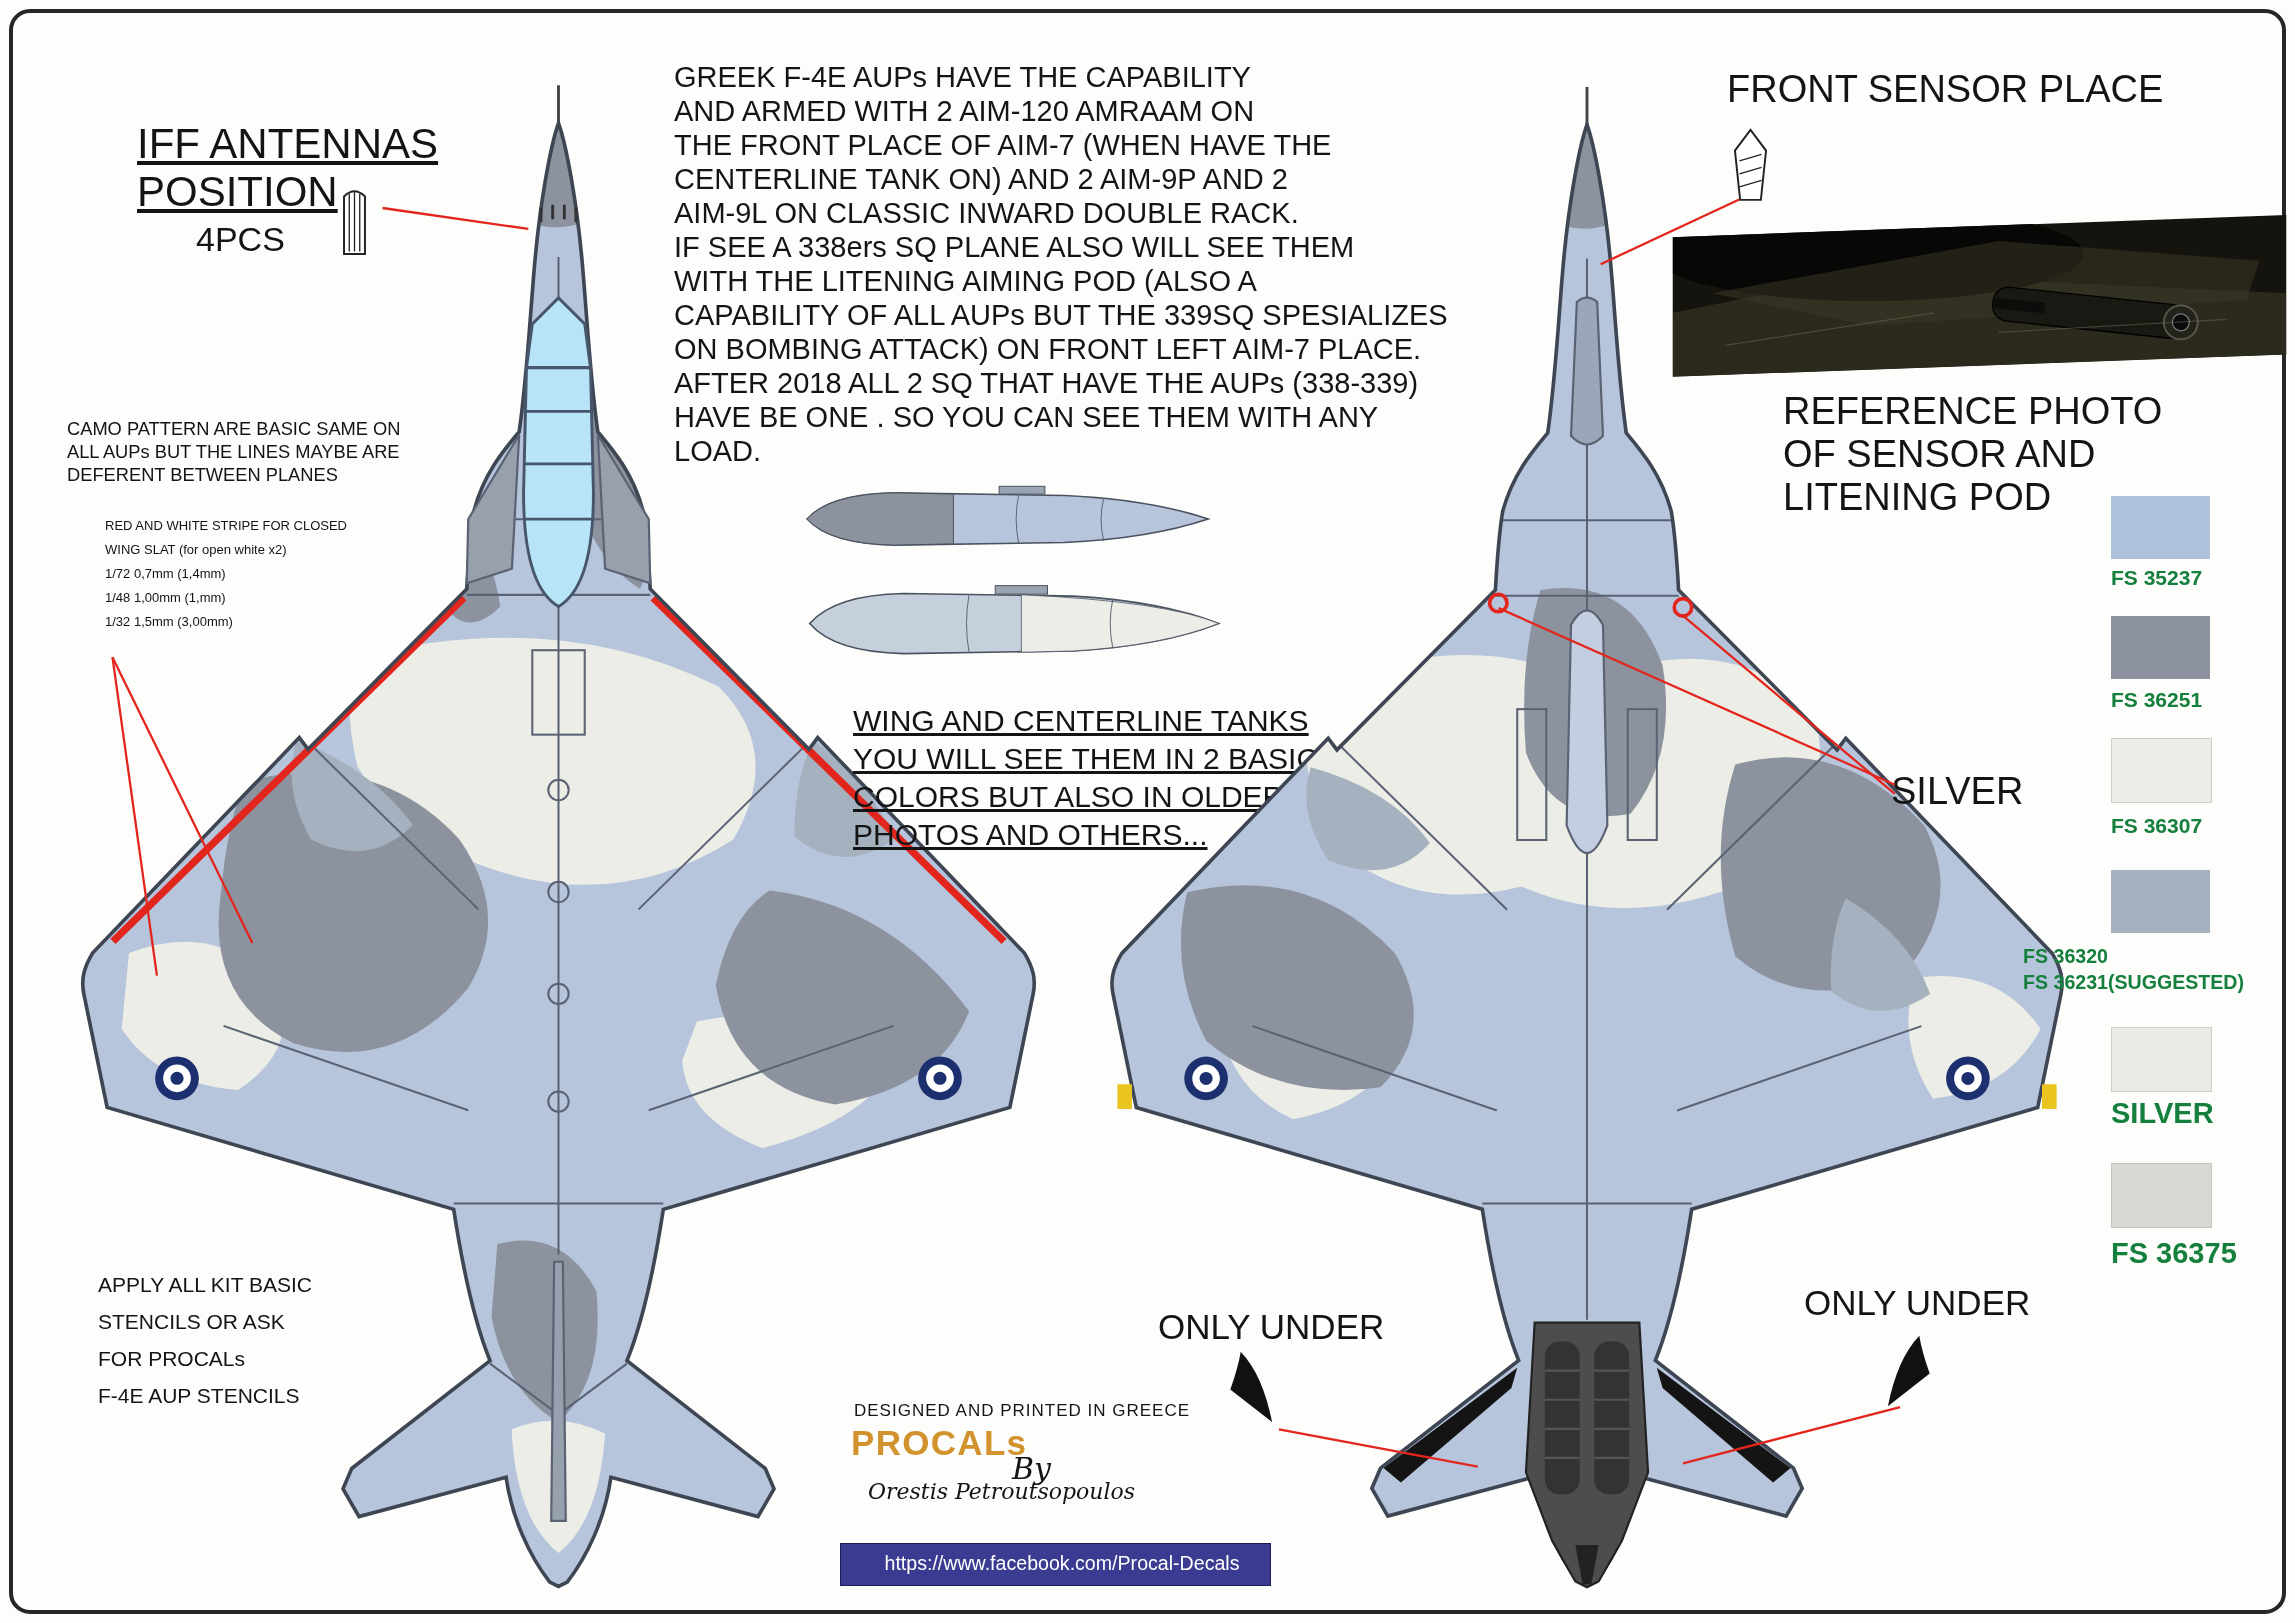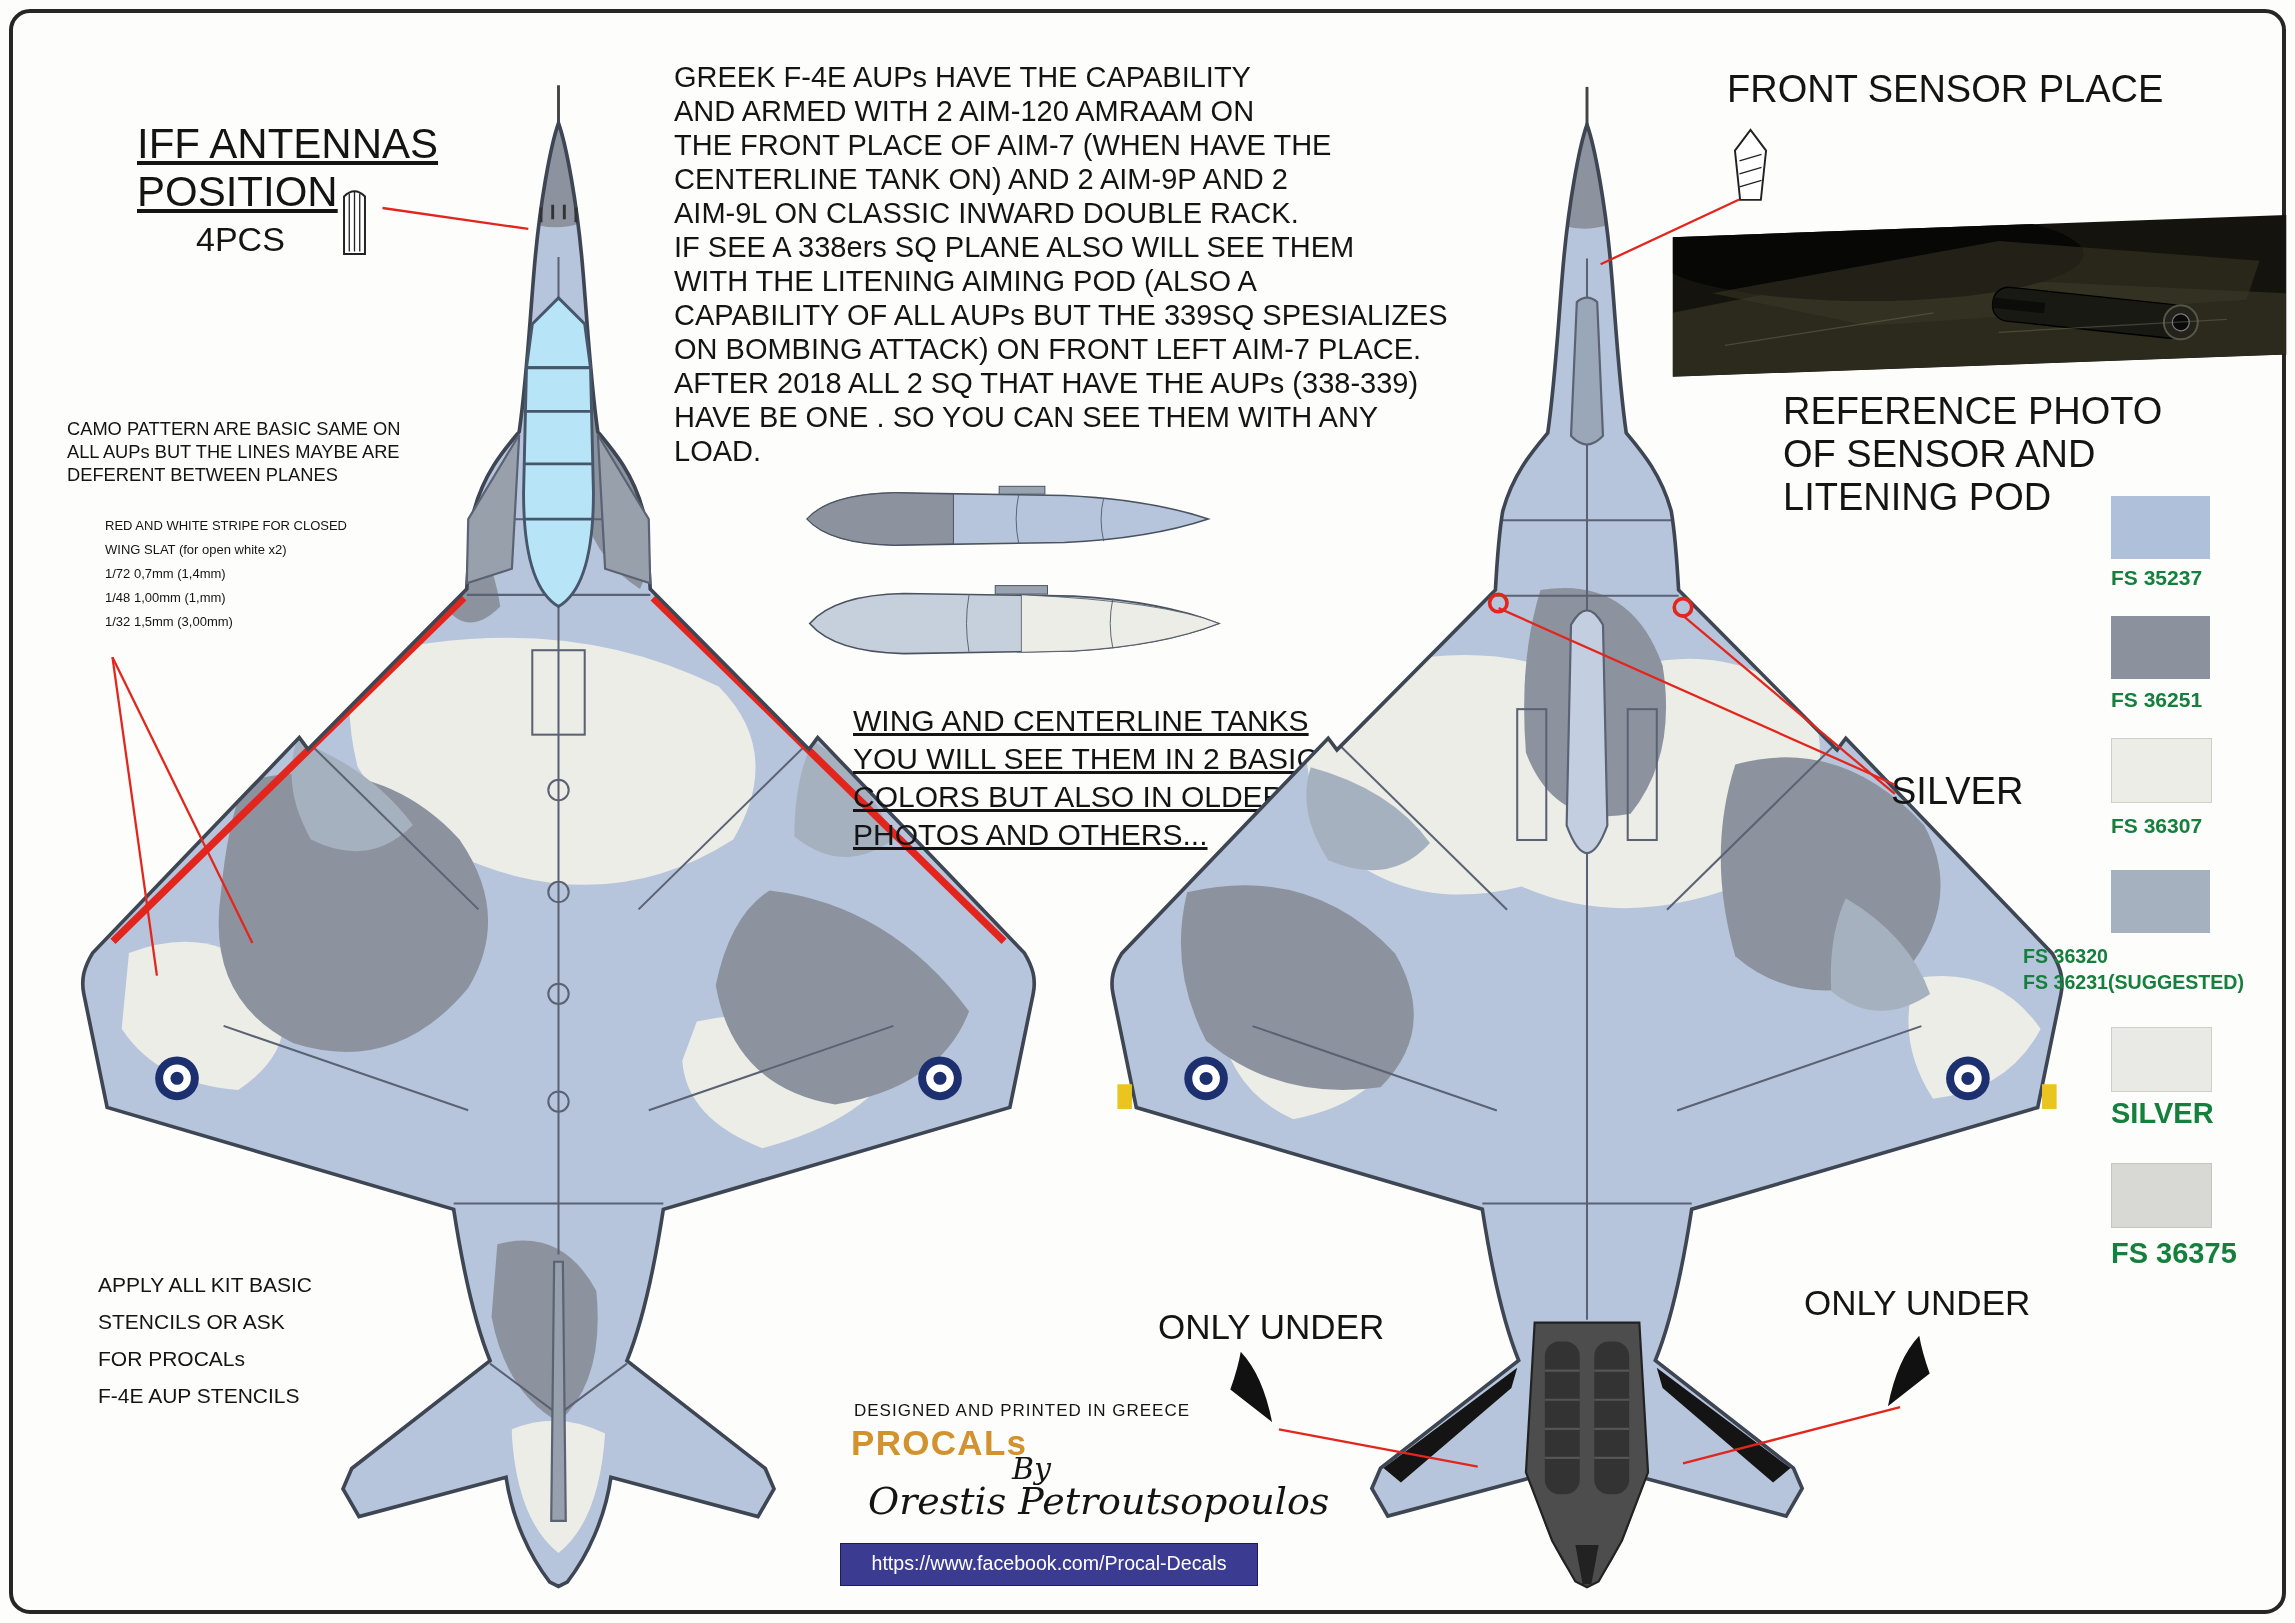--- a/index.html
+++ b/index.html
@@ -160,22 +160,22 @@
 </svg>
 
 <div class="abs pre" style="left:853px; top:702px; font-size:30px; line-height:38px;text-decoration:underline;">WING AND CENTERLINE TANKS
 YOU WILL SEE THEM IN 2 BASIC
 COLORS BUT ALSO IN OLDER
 PHOTOS AND OTHERS...</div>
 
 <div class="abs" style="left:854px; top:1401px; font-size:17px; letter-spacing:1px;">DESIGNED  AND  PRINTED  IN GREECE</div>
 <div class="abs" style="left:851px; top:1423px; font-size:35px; font-weight:bold; color:#d2932e; letter-spacing:1.3px;">PROCALs</div>
 <div class="abs" style="left:1012px; top:1451px; font-size:30px; font-family:'DejaVu Serif', serif; font-style:italic;">By</div>
-<div class="abs" style="left:868px; top:1479px; font-size:38px; font-family:'DejaVu Serif', serif; font-style:italic;">Orestis Petroutsopoulos</div>
-<div class="banner abs" style="left:840px; top:1543px; width:416px; height:41px; font-size:19.6px; line-height:39px;">https://www.facebook.com/Procal-Decals</div>
+<div class="abs" style="left:868px; top:1479px; font-size:22px; font-family:'DejaVu Serif', serif; font-style:italic;">Orestis Petroutsopoulos</div>
+<div class="banner abs" style="left:840px; top:1543px; width:416px; height:41px; font-size:19.6px; line-height:39px;padding-left:13px;">https://www.facebook.com/Procal-Decals</div>
 
 <svg class="abs" style="left:1107px; top:84px;" width="960" height="1512" viewBox="0 0 660 1040">
   <defs>
     <clipPath id="clipR">
       <path d="M330,28 C335,42 343,82 347,132 C350,168 352,205 357,240 C367,252 381,268 388,294 C391,312 392,330 393,348 L502,458 L508,450 L650,598 C656,608 658,616 656,626 L640,704 L402,774 C398,800 390,846 377,878 L472,952 L478,966 L467,985 L366,958 C362,986 350,1012 336,1030 L330,1033 L324,1030 C310,1012 298,986 294,958 L193,985 L182,966 L188,952 L283,878 C270,846 262,800 258,774 L20,704 L4,626 C2,616 4,608 10,598 L152,450 L158,458 L267,348 C268,330 269,312 272,294 C279,268 293,252 303,240 C308,205 310,168 313,132 C317,82 325,42 330,28 Z"></path>
     </clipPath>
   </defs>
   <line x1="330" y1="2" x2="330" y2="30" stroke="#444" stroke-width="2"></line>
   <g clip-path="url(#clipR)">
     <rect x="0" y="0" width="660" height="1040" fill="#b6c5dc"></rect>

